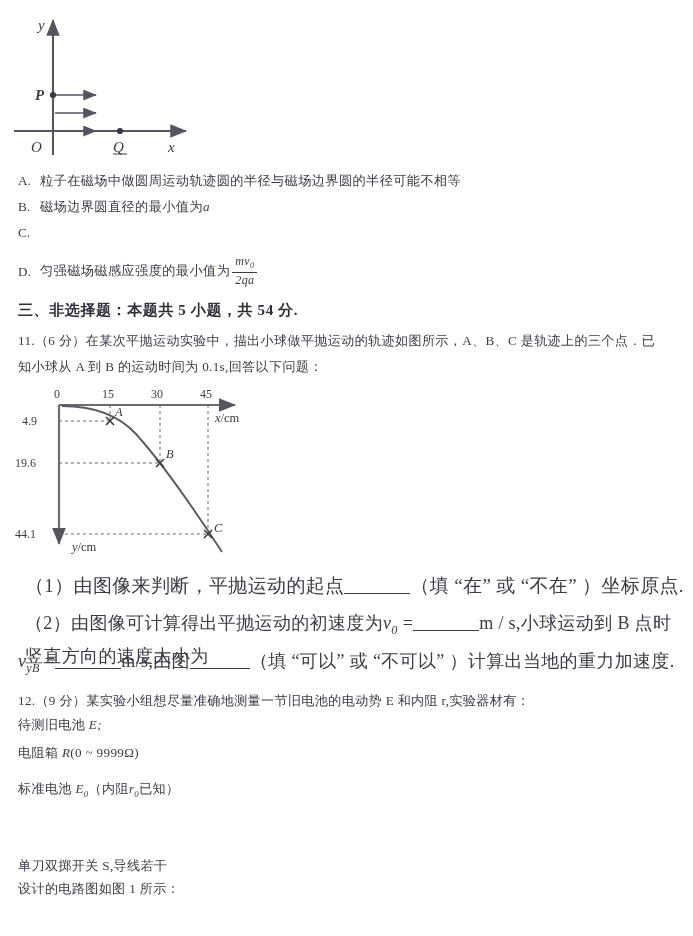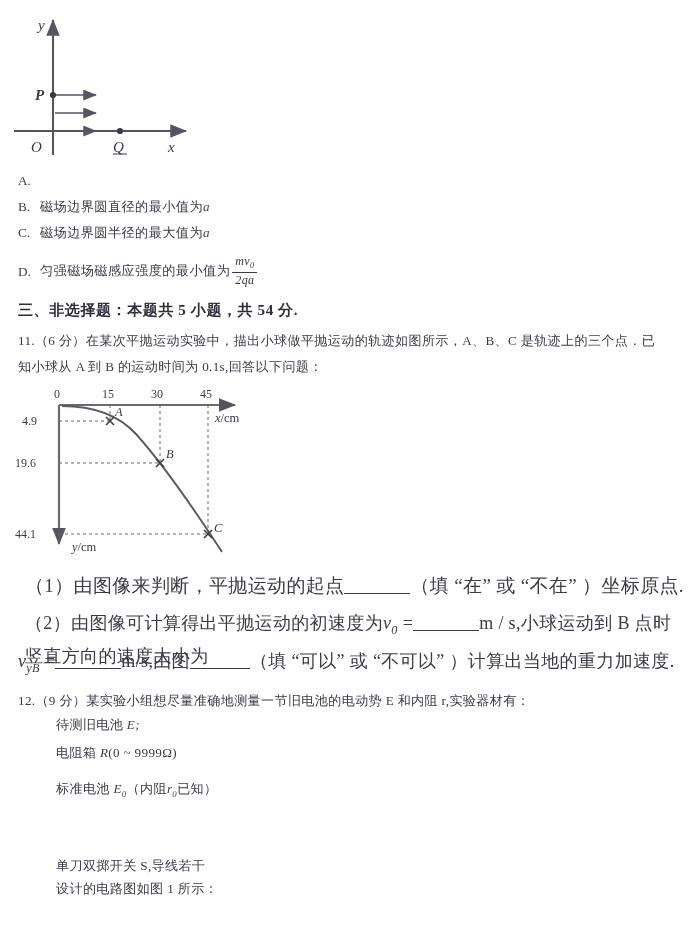--- a/index.html
+++ b/index.html
@@ -165,21 +165,20 @@
     letter-spacing: 0.35px;
     white-space: nowrap;
   }
   .q12-item {
     position: absolute;
     left: 18px;
     font-size: 13.1px;
     line-height: 24px;
     letter-spacing: 0.35px;
     white-space: nowrap;
-    margin-left: 38px;
   }
   .i1 { top: 713px; }
   .i2 { top: 741px; }
   .i3 { top: 777px; }
   .i4 { top: 820px; }
   .i5 { top: 854px; }
   .i6 { top: 877px; }
   .i7 { top: 899px; }
 
   sub { font-size: 0.68em; }
@@ -214,28 +213,28 @@
       <line x1="113" y1="154" x2="127" y2="154" stroke="#3b3b46" stroke-width="1"></line>
       <text x="31" y="152" font-family="Liberation Serif, serif" font-size="15" font-style="italic" fill="#3b3b46">O</text>
       <text x="38" y="30" font-family="Liberation Serif, serif" font-size="15" font-style="italic" fill="#3b3b46">y</text>
       <text x="168" y="152" font-family="Liberation Serif, serif" font-size="15" font-style="italic" fill="#3b3b46">x</text>
     </svg>
   </div>
 
   <div class="options">
     <div class="opt">
       <span class="lab">A.</span>
+      <span class="txt">粒子在磁场中做圆周运动轨迹圆的半径与磁场边界圆的半径可能不相等</span>
     </div>
     <div class="opt">
       <span class="lab">B.</span>
       <span class="txt"><span>磁场边界圆直径的最小值为</span><span class="ital">a</span></span>
     </div>
     <div class="opt">
       <span class="lab">C.</span>
-      <span class="txt"><span>磁场边界圆半径的最大值为</span><span class="ital">a</span></span>
     </div>
     <div class="opt opt-d">
       <span class="lab">D.</span>
       <span class="txt"><span>匀强磁场磁感应强度的最小值为</span><span class="frac">
             <span class="num"><span>mv</span><sub>0</sub></span>
             <span class="den">2qa</span>
           </span></span>
     </div>
   </div>
 

